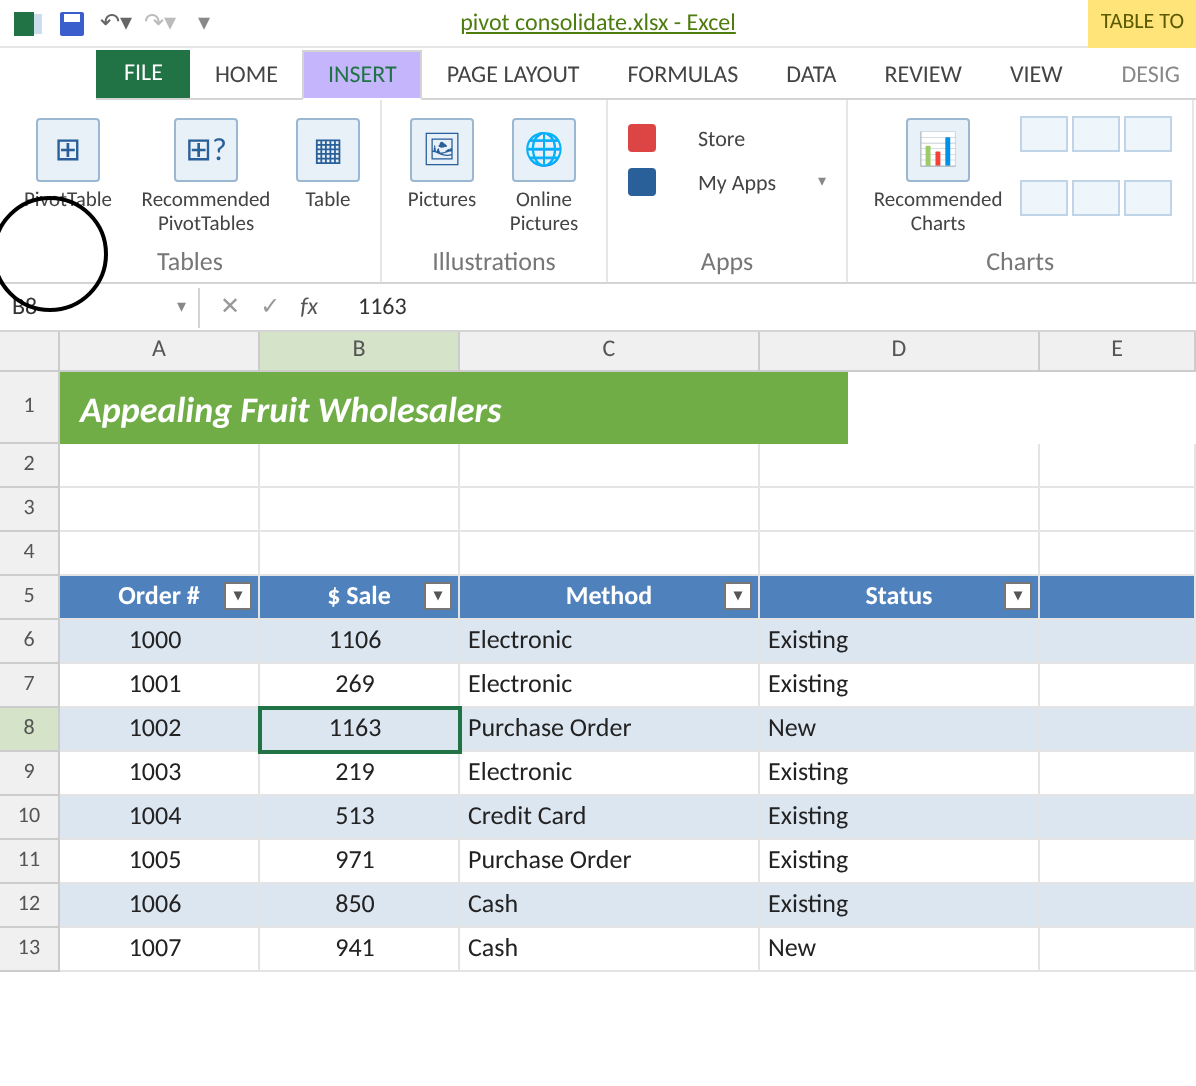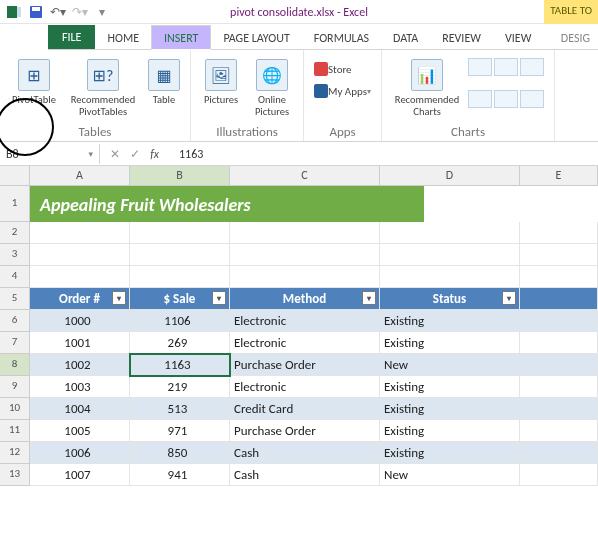--- a/index.html
+++ b/index.html
@@ -1,40 +1,40 @@
 <!DOCTYPE html>
 <html><head>
 <meta charset="utf-8">
 <style>
 * { box-sizing: border-box; margin: 0; padding: 0; font-family: "Segoe UI", Calibri, Arial, sans-serif; }
 body { background: #fff; width: 598px; height: 543px; overflow: hidden; position: relative; font-size: 12px; }
 
 .titlebar { height: 24px; background: #fff; display: flex; align-items: center; position: relative; border-bottom: 1px solid #e5e5e5; }
 .titlebar .qat { display: flex; align-items: center; gap: 6px; padding-left: 6px; }
 .titlebar .qat .icon { width: 16px; height: 16px; display: flex; align-items: center; justify-content: center; color: #555; }
-.titlebar .title { position: absolute; left: 50%; transform: translateX(-50%); color: #701a75; font-size: 12px; white-space: nowrap; }
+.titlebar .title { position: absolute; left: 50%; transform: translateX(-50%); color: #4d7c0f; font-size: 12px; white-space: nowrap; text-decoration: underline; }
 .titlebar .tabletools { position: absolute; right: 0; top: 0; height: 24px; background: #ffe47a; color: #5a5a00; font-size: 11px; padding: 4px 6px 0; }
 
 .tabs { height: 26px; display: flex; align-items: flex-end; border-bottom: 1px solid #d4d4d4; background: #fff; margin-left: 48px; }
 .tabs .tab { padding: 5px 12px 4px; font-size: 12px; color: #444; cursor: pointer; }
 .tabs .file { background: #217346; color: #fff; padding: 5px 14px; }
 .tabs .active { color: #217346; border: 1px solid #d4d4d4; border-bottom: 1px solid #fff; margin-bottom: -1px; background: #c4b5fd; }
 .tabs .contextual { color: #888; margin-left: auto; padding-right: 8px; }
 
 .ribbon { height: 92px; background: #fff; border-bottom: 1px solid #d4d4d4; display: flex; position: relative; }
 .group { border-right: 1px solid #e6e6e6; padding: 4px 6px 2px; display: flex; flex-direction: column; justify-content: space-between; }
 .group .buttons { display: flex; gap: 2px; }
 .group .label { text-align: center; font-size: 13px; color: #777; padding-top: 2px; }
 .bigbtn { width: 64px; display: flex; flex-direction: column; align-items: center; text-align: center; cursor: pointer; padding: 2px 1px; }
 .bigbtn .bigicon { width: 32px; height: 32px; margin: 3px 0; background: #e8f0f8; border: 1px solid #9bb8d3; display: flex; align-items: center; justify-content: center; color: #2a6099; font-size: 16px; border-radius: 2px; }
 .bigbtn .lbl { font-size: 10.5px; color: #444; line-height: 12px; }
 .circle-highlight { position: absolute; left: -4px; top: 48px; width: 58px; height: 58px; border: 2px solid #000; border-radius: 50%; pointer-events: none; z-index: 5; }
 
 .apps-inner { display: flex; flex-direction: column; gap: 4px; padding-top: 6px; }
-.smallbtn { display: flex; align-items: center; gap: 0; font-size: 11px; color: #444; cursor: pointer; padding: 2px 4px; }
+.smallbtn { display: flex; align-items: center; gap: 21px; font-size: 11px; color: #444; cursor: pointer; padding: 2px 4px; }
 .smallbtn .sicon { width: 14px; height: 14px; background: #d44; border-radius: 2px; }
 
 .chartsmini { display: flex; flex-wrap: wrap; width: 80px; gap: 2px; padding-top: 4px; }
 .chartsmini .mini { width: 24px; height: 18px; border: 1px solid #c0d4e8; background: #eef5fb; cursor: pointer; }
 
 .namebox-row { height: 24px; border-bottom: 1px solid #d4d4d4; display: flex; align-items: center; background: #fff; }
 .namebox { width: 100px; border-right: 1px solid #d4d4d4; padding: 3px 6px; font-size: 12px; color: #333; display: flex; align-items: center; justify-content: space-between; }
 .fx-controls { display: flex; align-items: center; gap: 10px; padding: 0 10px; color: #999; }
 .fx-controls .fx { font-style: italic; color: #555; }
 .formula-val { padding-left: 10px; color: #333; flex: 1; }

